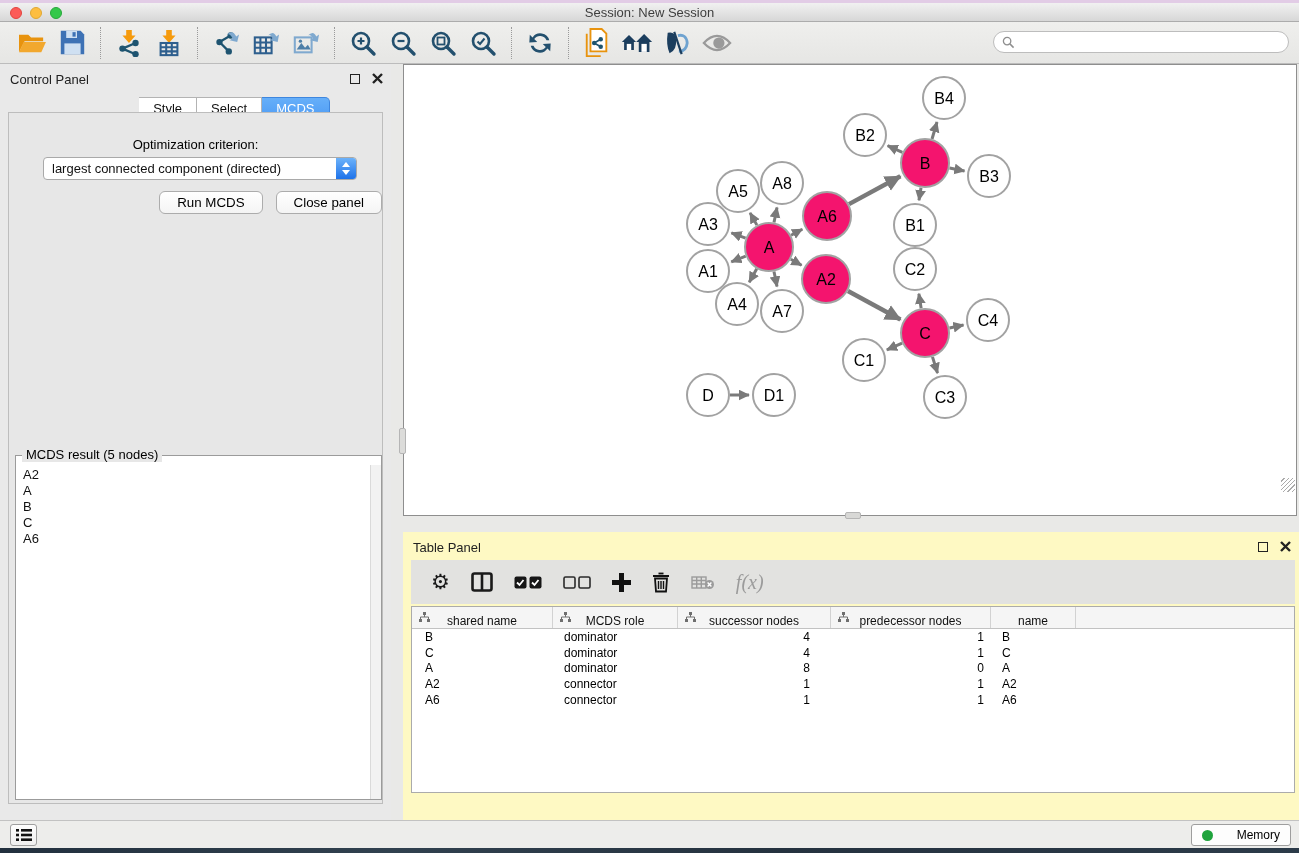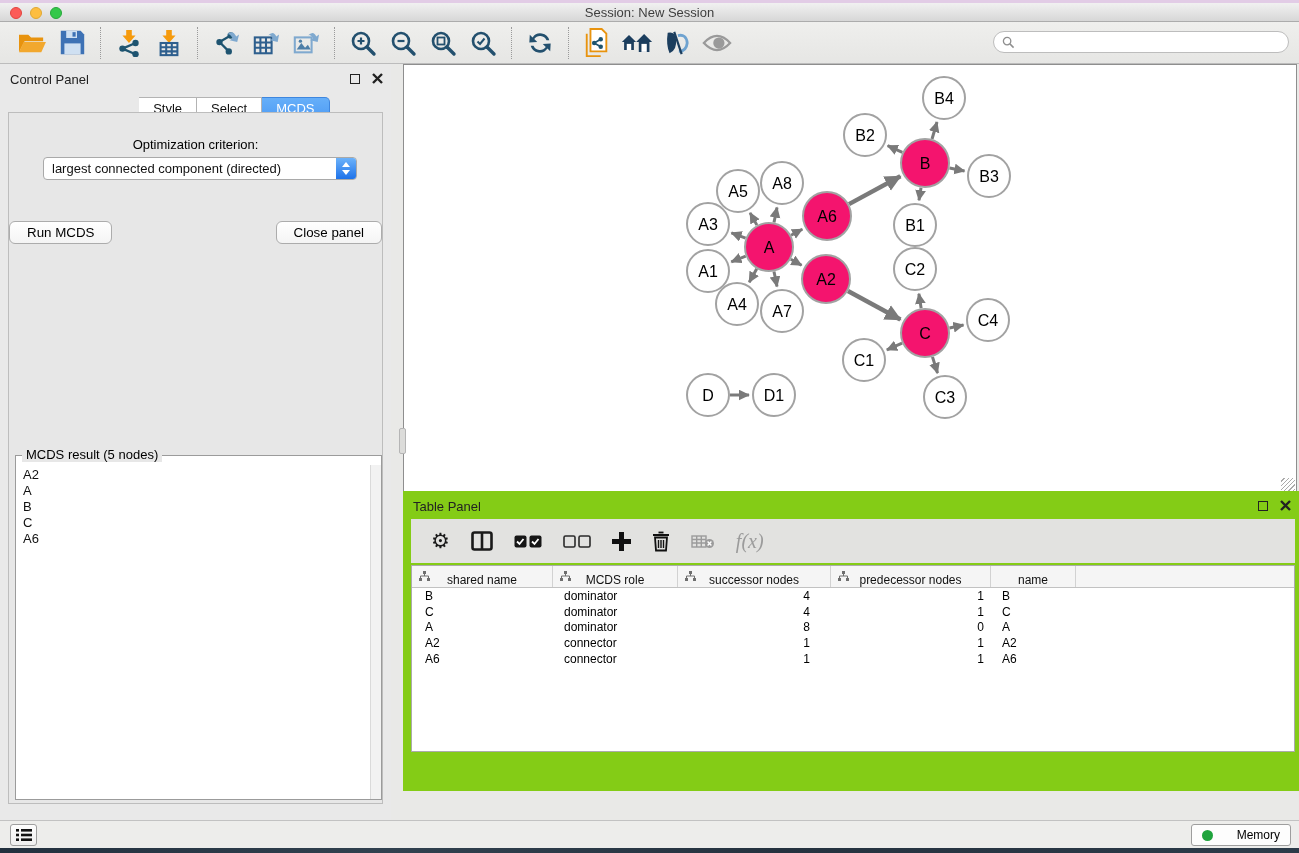--- a/index.html
+++ b/index.html
@@ -42,41 +42,41 @@
 
   .cp-body { position:absolute; left:8px; top:48px; width:375px; height:692px; border:1px solid #BDBDBD; background:#E7E7E7; }
   .opt-label { position:absolute; left:0; right:0; top:24px; text-align:center; color:#000; }
   .dropdown { position:absolute; left:34px; top:44px; width:314px; height:23px; background:#FFF;
     border:1px solid #A9A9A9; border-radius:4px; display:flex; align-items:center; }
   .dropdown .dd-label { padding-left:8px; flex:1; white-space:nowrap; overflow:hidden; }
   .dd-stepper { width:20px; height:21px; border-radius:0 3px 3px 0; background:linear-gradient(#6CB2FA,#1E72E9);
     display:flex; flex-direction:column; align-items:center; justify-content:center; }
   .tri-up { width:0; height:0; border-left:4px solid transparent; border-right:4px solid transparent; border-bottom:5px solid #FFF; margin-bottom:3px; }
   .tri-down { width:0; height:0; border-left:4px solid transparent; border-right:4px solid transparent; border-top:5px solid #FFF; }
-  .cp-buttons { position:absolute; left:0; right:0; top:78px; display:flex; justify-content:space-between; gap:13px;margin-top:30px; }
+  .cp-buttons { position:absolute; left:0; right:0; top:78px; display:flex; justify-content:flex-end; gap:13px; }
   .push-btn { padding:3px 17px; background:linear-gradient(#FFFFFF,#F4F4F4); border:1px solid #ACACAC; border-radius:6px; color:#000; }
 
   .result-box { position:absolute; left:6px; width:367px; top:342px; height:345px; border:1px solid #9B9B9B; background:#FFF; }
   .result-legend { position:absolute; left:6px; top:-9px; background:#E7E7E7; padding:0 4px; color:#000; }
   .result-items { padding:11px 0 0 7px; }
   .result-items div { height:16px; line-height:16px; }
   .result-scrollbar { position:absolute; right:0; top:9px; bottom:0; width:11px; background:#F2F2F2; border-left:1px solid #DADADA; }
 
   
   .network-window { position:absolute; left:403px; top:64px; width:894px; height:452px; border:1px solid #8E8E8E; background:#FFF; }
   .nw-titlebar { position:relative; height:22px; background:linear-gradient(#F0F0F0,#D3D3D3); border-bottom:1px solid #A8A8A8; }
   .nw-titlebar .title { position:absolute; left:0; right:0; top:3px; text-align:center; color:#1C1C1C; }
   .nw-canvas { position:relative; width:892px; height:428px; background:#FFF; }
   .resize-grip { position:absolute; right:1px; bottom:1px; width:14px; height:14px;
     background:repeating-linear-gradient(135deg, transparent 0 2px, #ABABAB 2px 3px); }
   .v-grip { position:absolute; left:399px; top:428px; width:7px; height:26px; background:#DCDCDA; border:1px solid #B5B5B5; border-radius:2px; }
   .h-grip { position:absolute; left:845px; top:512px; width:16px; height:7px; background:#D8D8D6; border:1px solid #B5B5B5; border-radius:2px; }
 
   
-  .table-panel { position:absolute; left:403px; top:491px; width:896px; height:300px; background:#84cc16; }
+  .table-panel { position:absolute; left:403px; top:532px; width:896px; height:300px; background:#fef9c3; }
   .tp-toolbar { position:absolute; left:8px; right:4px; top:28px; height:44px; background:#E2E2E0;
     display:flex; align-items:center; gap:21px; padding-left:20px; }
   .tp-icon { display:flex; align-items:center; justify-content:center; }
   .gear-glyph { font-size:21px; color:#1A1A1A; }
   .fx-glyph { font-family:"Liberation Serif", serif; font-style:italic; font-size:20px; color:#9B9B9B; }
 
   .tp-table { position:absolute; left:8px; right:4px; top:74px; bottom:39px; border:1px solid #ABABAB; background:#FFF; overflow:hidden; }
   .tbl-header { display:flex; height:22px; background:#F5F5F5; border-bottom:1px solid #C2C2C2; }
   .tbl-header .hcell { display:flex; align-items:center; justify-content:center; gap:5px;
     border-right:1px solid #D2D2D2; font-size:12px; color:#111; position:relative; }

